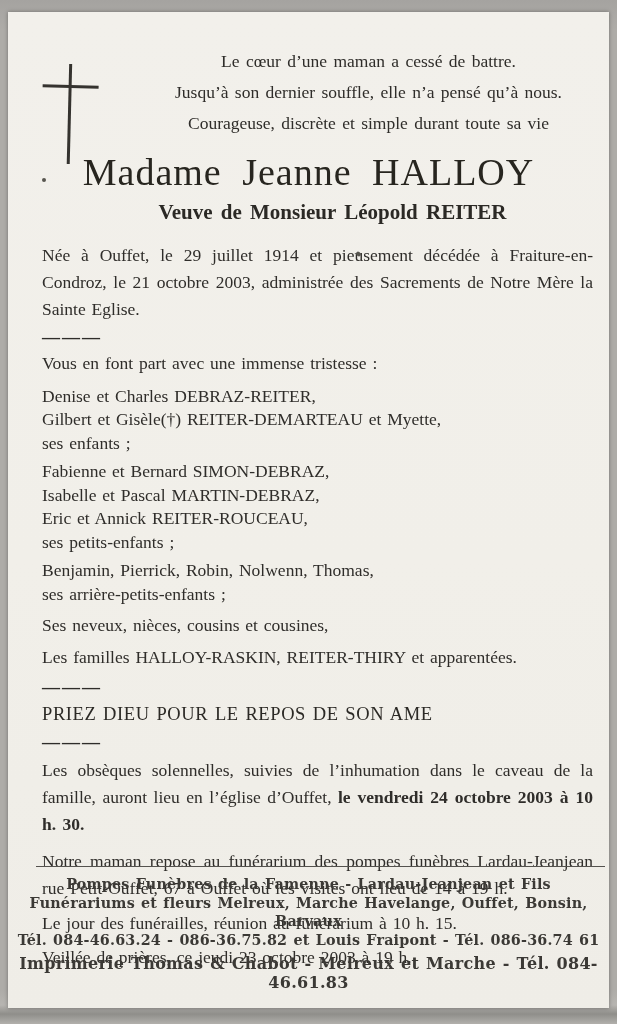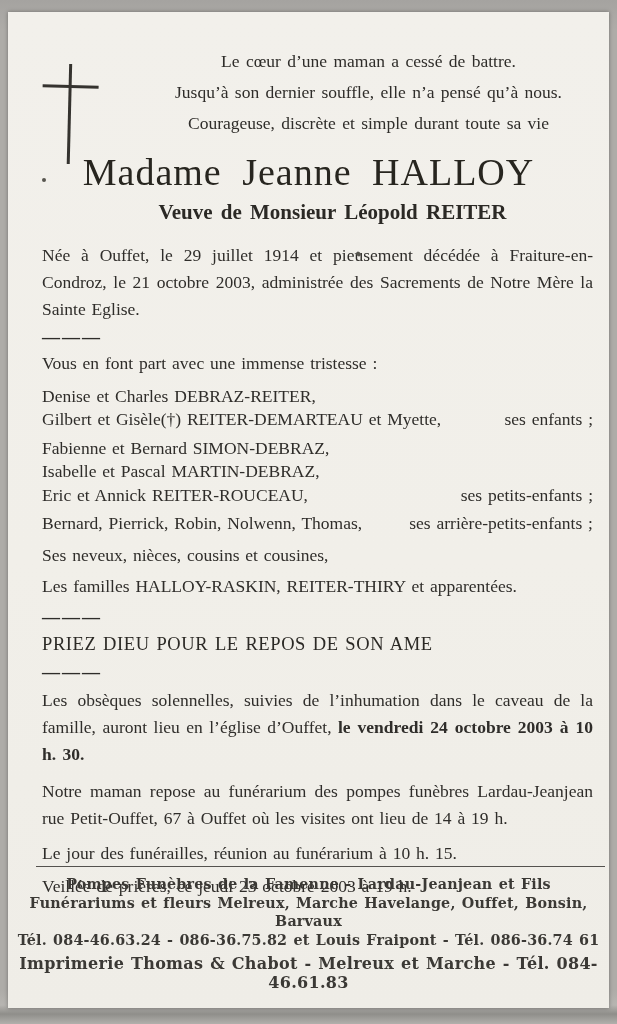--- a/index.html
+++ b/index.html
@@ -39,21 +39,21 @@
   }
   .body{
     margin-top:17px;padding:0 16px 0 34px;
     font-size:17.5px;line-height:23.5px;word-spacing:1.5px;
   }
   .body p{margin:0;}
   .just{text-align:justify;line-height:27px;}
   .divider{font-weight:700;font-size:18px;letter-spacing:2px;line-height:20px;margin:4px 0 5px 0;}
   .announce{margin:3px 0 9px 0 !important;}
   .group{margin:0 0 5px 0;}
-  .split{display:flex;justify-content:space-between;}
+  .split{display:flex;justify-content:space-between;flex-direction:column;}
   .rel{white-space:nowrap;}
   .right-line{text-align:right;}
   .gg{margin:2px 0 8px 0;}
   .sib{margin:4px 0 9px 0;}
   .solo{margin:0 0 8px 0 !important;}
   .prayer{font-size:18.5px;letter-spacing:.6px;line-height:24px;margin:5px 0 6px 0 !important;color:#2b2925;}
   .funeral{margin:4px 0 10px 0 !important;font-family:Liberation Serif, serif;}
   .funeral b{word-spacing:2px;}
   .repose{margin:0 0 10px 0 !important;text-align:justify;}
   .line-gap{margin:0 0 10px 0 !important;}
@@ -112,21 +112,21 @@
       <div class="group">
         <div>Fabienne et Bernard SIMON-DEBRAZ,</div>
         <div>Isabelle et Pascal MARTIN-DEBRAZ,</div>
         <div class="split">
           <span>Eric et Annick REITER-ROUCEAU,</span>
           <span class="rel">ses petits-enfants ;</span>
         </div>
       </div>
 
       <div class="split gg">
-        <span>Bernard, Pierrick, Robin, Nolwenn, Thomas,</span>
+        <span>Benjamin, Pierrick, Robin, Nolwenn, Thomas,</span>
         <span class="rel">ses arrière-petits-enfants ;</span>
       </div>
 
 
       <p class="solo">Ses neveux, nièces, cousins et cousines,</p>
       <p class="solo">Les familles HALLOY-RASKIN, REITER-THIRY et apparentées.</p>
 
       <div class="divider">———</div>
       <p class="prayer">PRIEZ DIEU POUR LE REPOS DE SON AME</p>
       <div class="divider">———</div>

